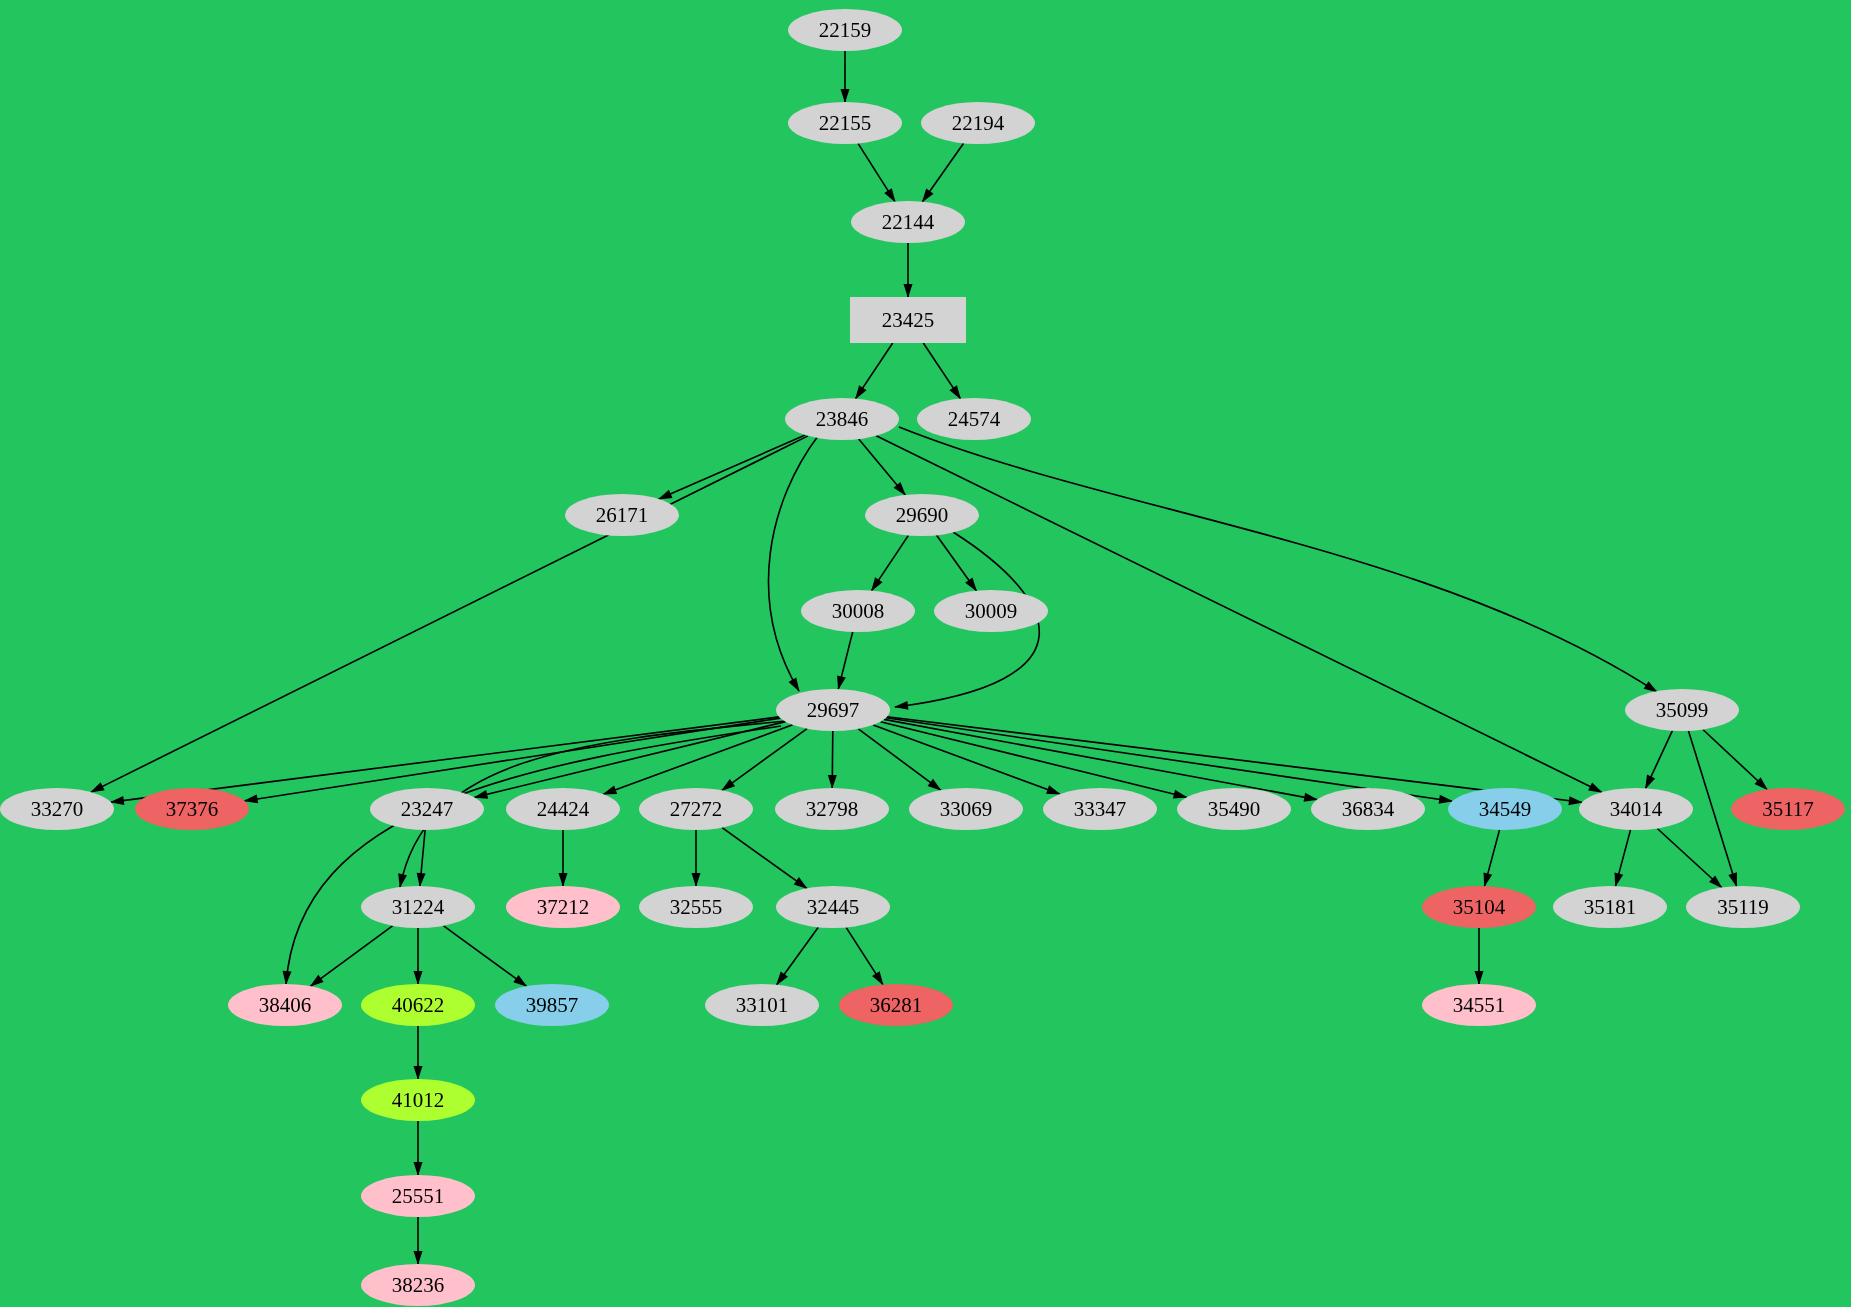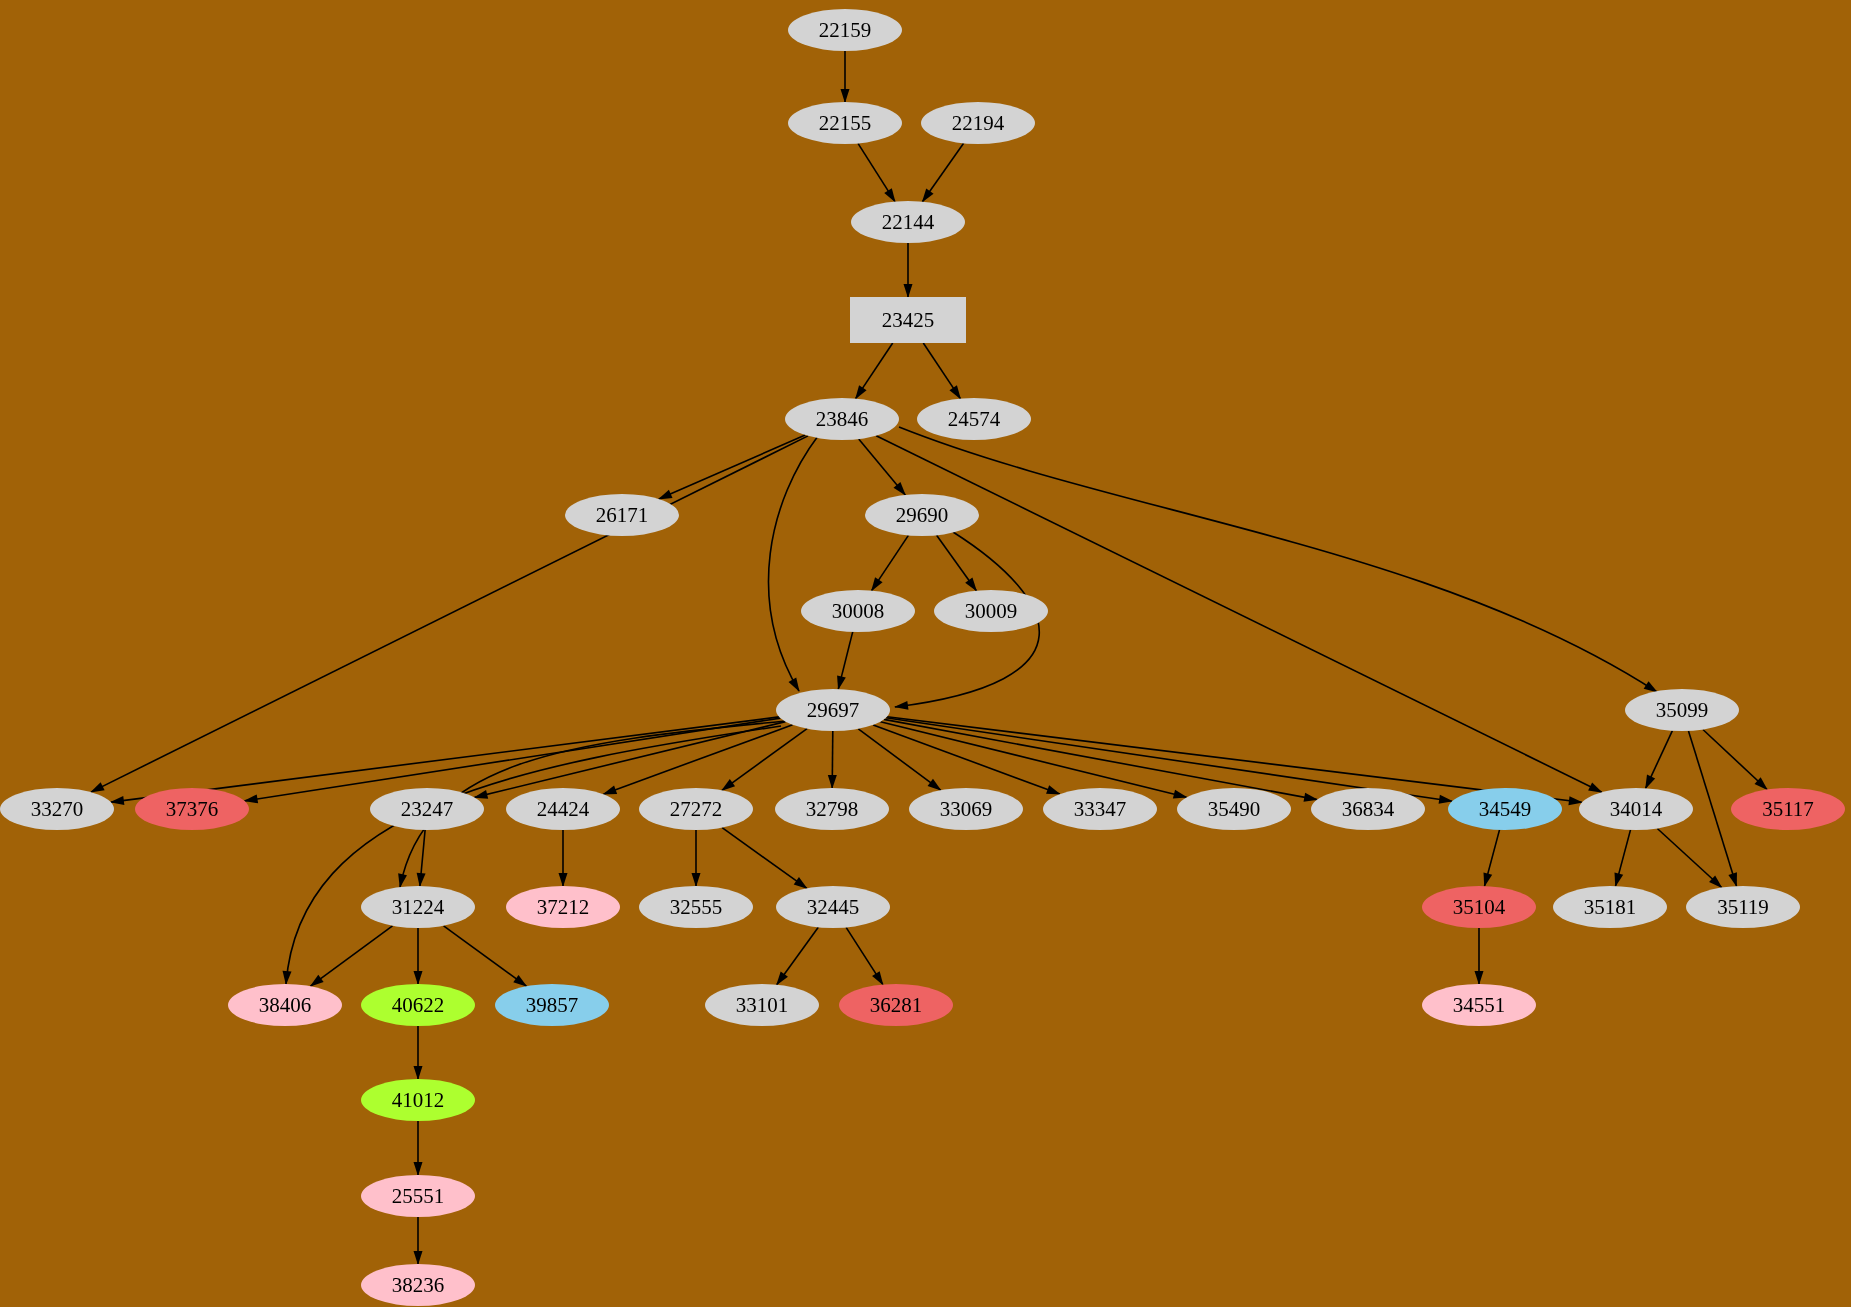--- a/index.html
+++ b/index.html
@@ -4,21 +4,21 @@
 <style>
   html, body {
     margin: 0;
     padding: 0;
     background: #ffffff;
   }
   #stage {
     width: 1851px;
     height: 1307px;
     position: relative;
-    background: #a16207;
+    background: #22c55e;
     overflow: hidden;
   }
   svg {
     display: block;
   }
   .node-label {
     font-family: "Liberation Serif", "DejaVu Serif", serif;
     font-size: 21px;
     fill: #000000;
     text-anchor: middle;

